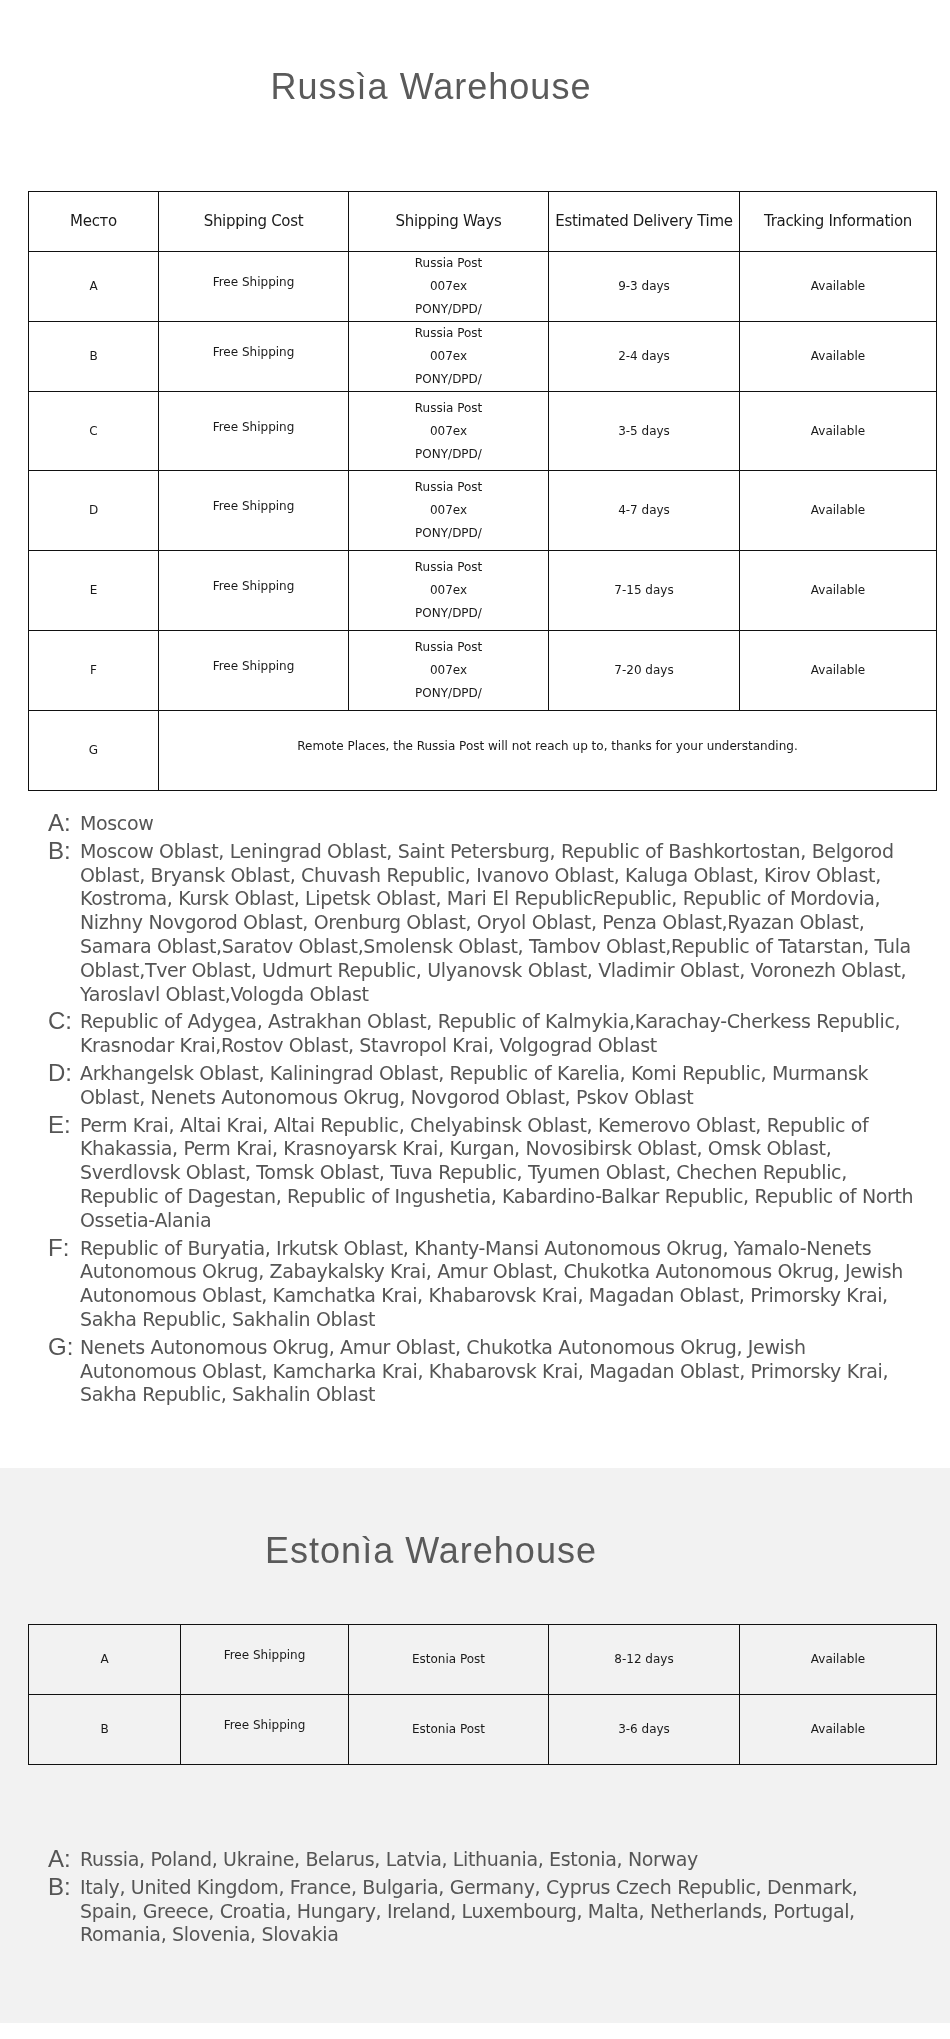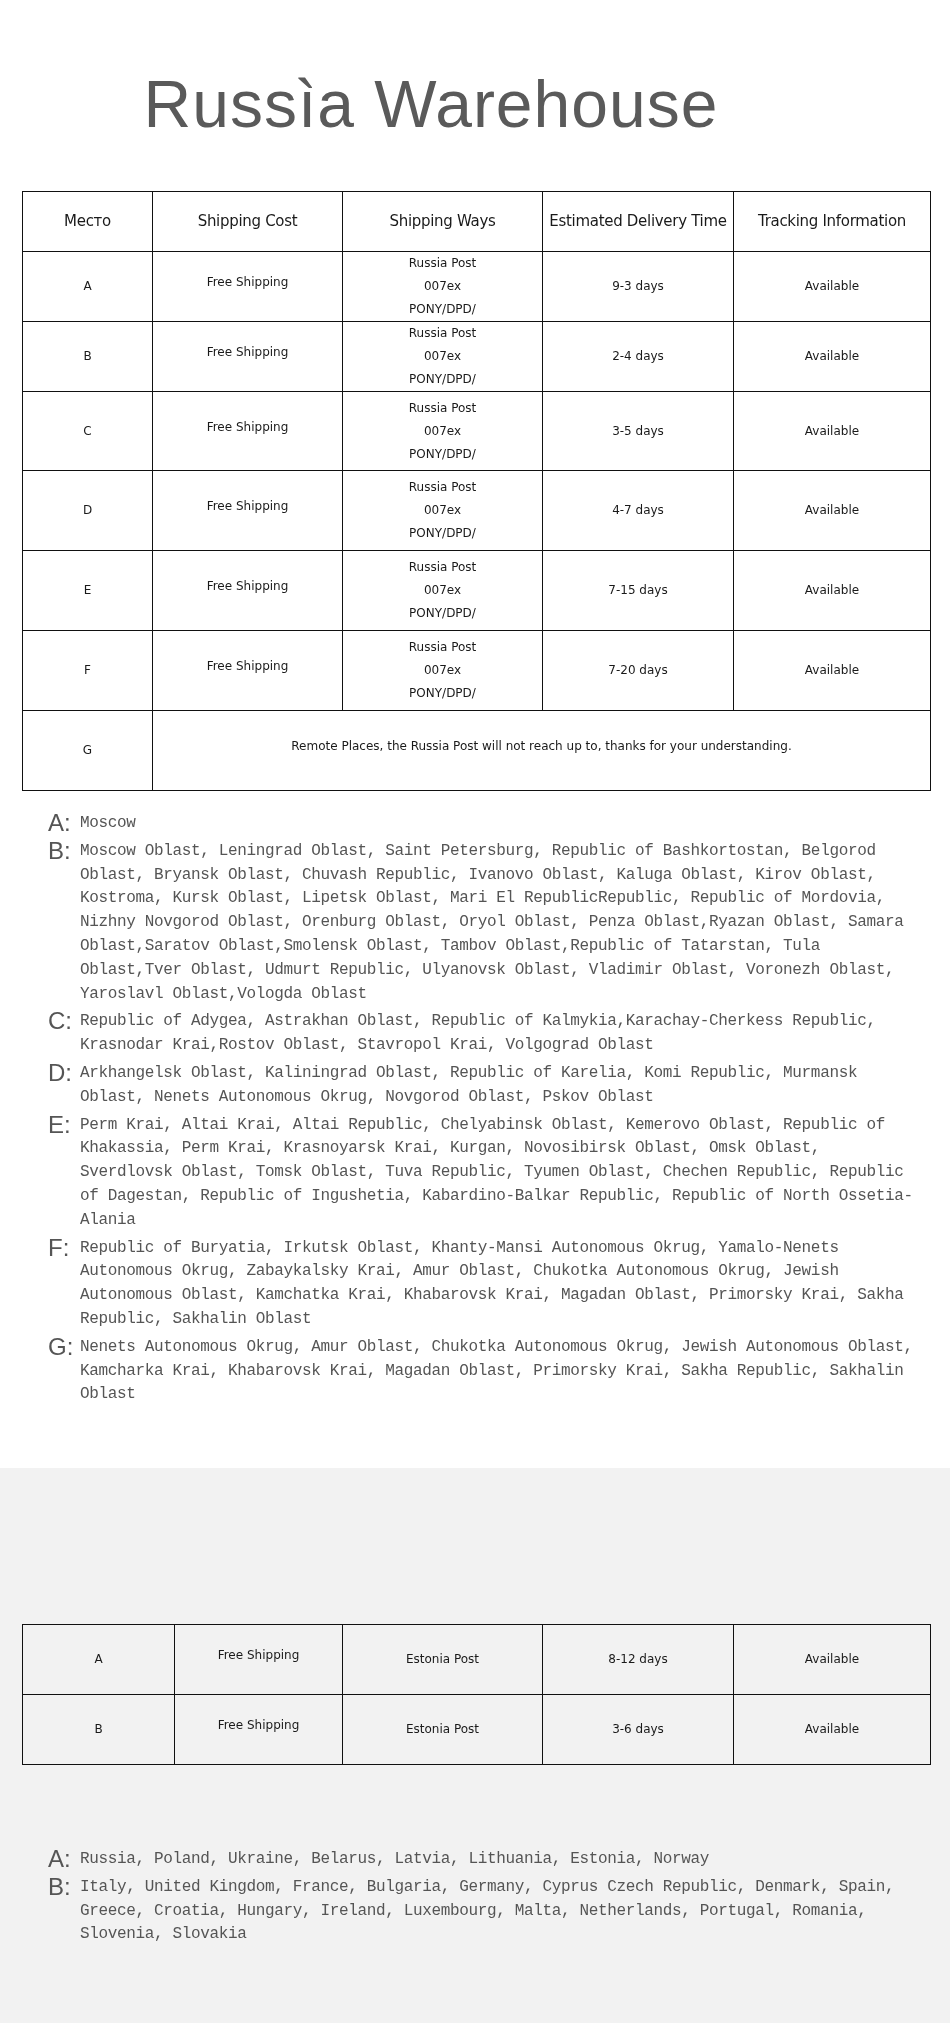--- a/index.html
+++ b/index.html
@@ -6,28 +6,28 @@
   html, body { width: 950px; background: #ffffff; }
   body { position: relative; height: 2039px; overflow: hidden; font-family: "DejaVu Sans", sans-serif; color: #222; }
 
   .section { position: absolute; left: 0; width: 950px; }
   .section.russia { top: 0; height: 1468px; background: #ffffff; }
   .section.estonia { top: 1468px; height: 555px; background: #f2f2f2; }
 
   .title {
     position: absolute; left: 0; width: 862px; text-align: center;
     font-family: "Liberation Sans", sans-serif; font-weight: 300;
-    font-size: 66px; color: #5a5a5a; letter-spacing: 1px;
+    font-size: 36px; color: #5a5a5a; letter-spacing: 1px;
     -webkit-text-stroke: 0;
   }
   .russia .title { top: 66px; }
   .estonia .title { top: 62px; }
 
   table.ship {
-    position: absolute; left: 22px; width: 908px;
+    position: absolute; left: 28px; width: 908px;
     border-collapse: collapse; table-layout: fixed;
     font-family: "DejaVu Sans", sans-serif; color: #1a1a1a;
   }
   table.ship td, table.ship th {
     border: 1.5px solid #111; text-align: center; vertical-align: middle;
     font-weight: normal; font-size: 12px; line-height: 23px; padding: 0;
   }
   table.ship th { font-size: 15px; letter-spacing: -0.3px; }
   .russia table.ship { top: 191px; }
   .estonia table.ship { top: 156px; }
@@ -48,21 +48,21 @@
     position: absolute; left: 48px; width: 870px;
     font-family: "DejaVu Sans", sans-serif; color: #555;
   }
   .russia .legend { top: 812px; }
   .estonia .legend { top: 380px; }
   .legend .entry { position: relative; padding-left: 32px; margin-bottom: 4px; }
   .legend .key {
     position: absolute; left: 0; top: -3px; font-size: 24px; color: #555;
     font-family: "Liberation Sans", sans-serif; font-weight: 300; line-height: 28px;
   }
-  .legend .val { font-size: 16px; line-height: 23.8px; letter-spacing: -0.35px; font-family: Liberation Mono, monospace; }
+  .legend .val { font-size: 19px; line-height: 23.8px; letter-spacing: -0.35px; }
 </style>
 </head>
 <body>
 
 <section class="section russia">
   <h1 class="title">Russìa Warehouse</h1>
 
   <table class="ship">
     <colgroup>
       <col style="width:130px">
@@ -185,20 +185,21 @@
       <div class="val">Republic of Buryatia, Irkutsk Oblast, Khanty-Mansi Autonomous Okrug, Yamalo-Nenets Autonomous Okrug, Zabaykalsky Krai, Amur Oblast, Chukotka  Autonomous Okrug, Jewish Autonomous Oblast, Kamchatka Krai, Khabarovsk Krai, Magadan Oblast, Primorsky Krai, Sakha Republic, Sakhalin Oblast</div>
     </div>
     <div class="entry">
       <span class="key">G:</span>
       <div class="val">Nenets Autonomous Okrug, Amur Oblast, Chukotka Autonomous Okrug, Jewish Autonomous  Oblast, Kamcharka Krai, Khabarovsk Krai, Magadan Oblast, Primorsky Krai, Sakha Republic, Sakhalin Oblast</div>
     </div>
   </div>
 </section>
 
 <section class="section estonia">
+  <h1 class="title">Estonìa Warehouse</h1>
 
   <table class="ship">
     <colgroup>
       <col style="width:152px">
         <col style="width:168px">
         <col style="width:200px">
         <col style="width:191px">
         <col style="width:197px">
     </colgroup>
     <tbody>

